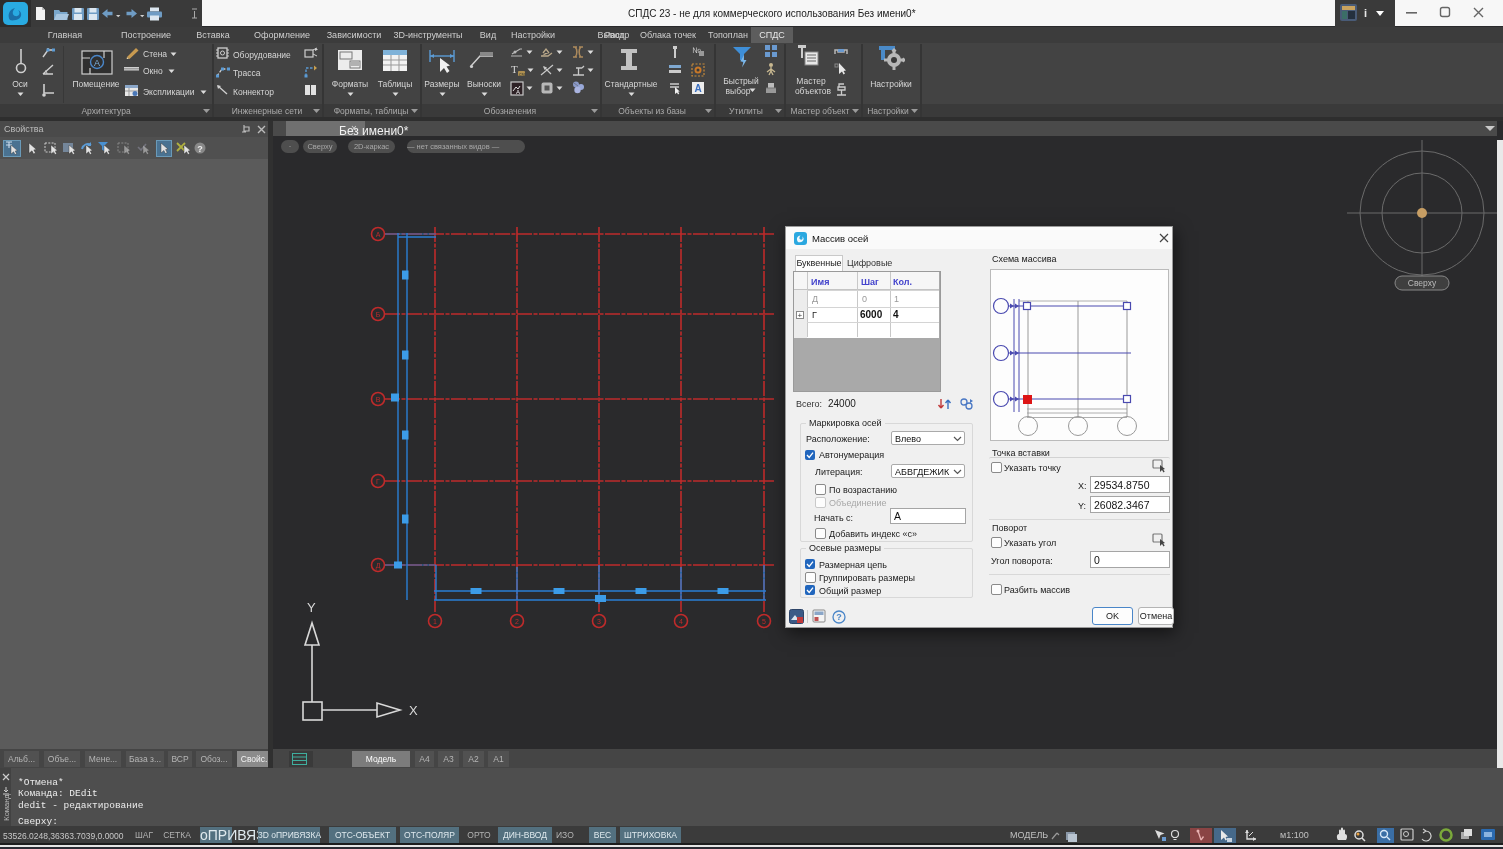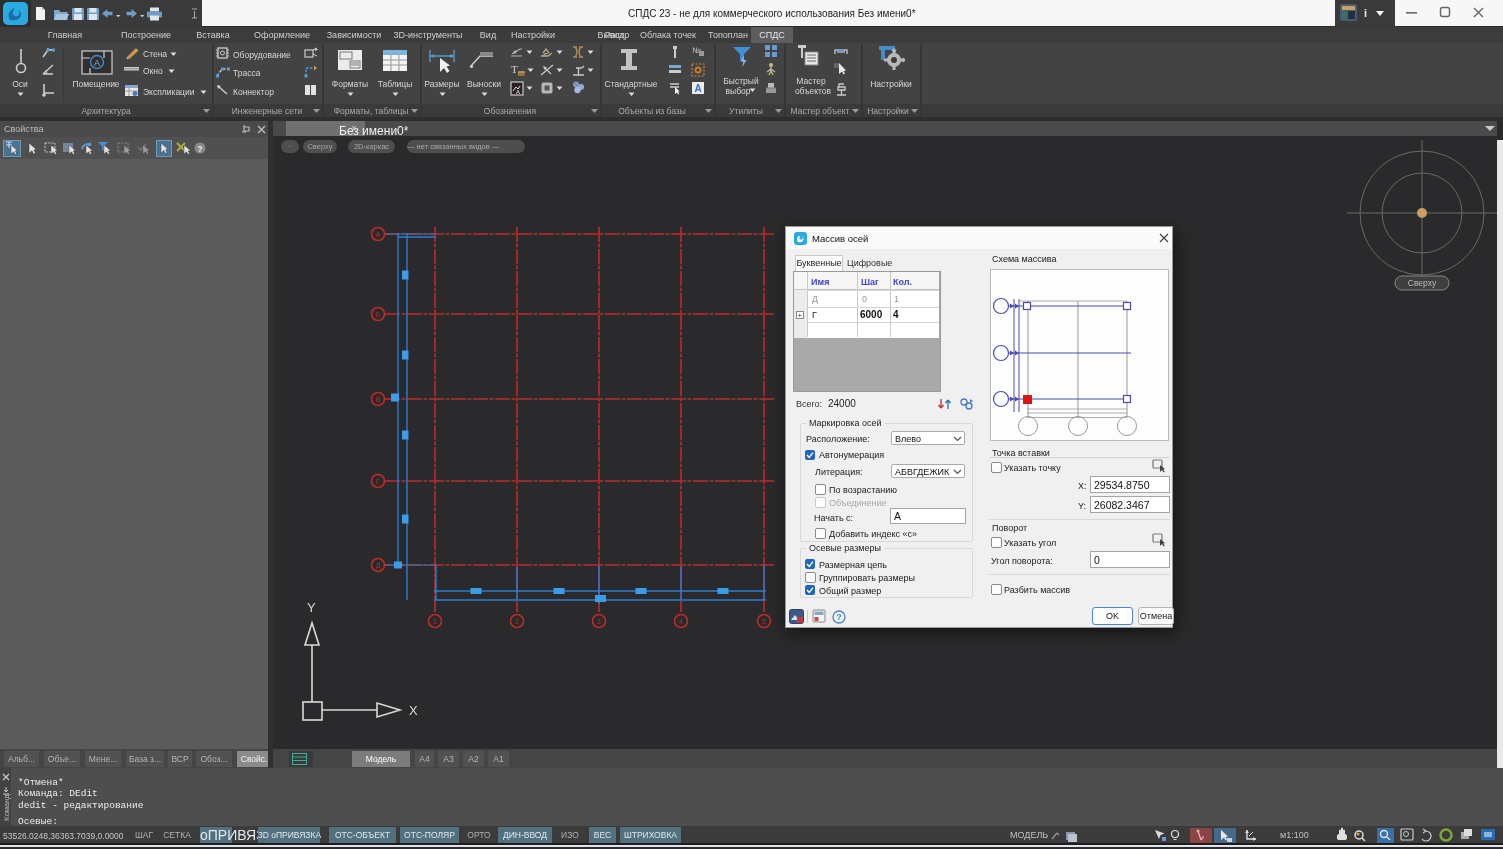--- a/index.html
+++ b/index.html
@@ -588,32 +588,32 @@
   <svg class="abs" style="left:2px;top:773px;" width="8" height="8" viewBox="0 0 8 8">
       <path d="M1,1 l6,6 M7,1 l-6,6" stroke="#ccc" stroke-width="1.2"></path>
     </svg>
   <svg class="abs" style="left:2px;top:786px;" width="8" height="9" viewBox="0 0 8 9">
       <path d="M4,1 v5 M2,4 l2,2 2,-2 M1,8 h6" stroke="#ccc" stroke-width="1" fill="none"></path>
     </svg>
   <div class="abs txt" style="left:-14px;top:803px;font-size:7.5px;color:#bbb;transform:rotate(-90deg);width:40px;text-align:center;">Команд</div>
   <div class="abs" style="left:18px;top:777px;font-family:'Liberation Mono',monospace;font-size:9.5px;color:#ececec;line-height:11.4px;">
     *Отмена*<br>Команда: DEdit<br>dedit - редактирование
   </div>
-  <div class="abs txt" style="left:18px;top:816px;font-family:'Liberation Mono',monospace;font-size:9.5px;color:#ececec;">Осевые:</div>
+  <div class="abs txt" style="left:18px;top:816px;font-family:'Liberation Mono',monospace;font-size:9.5px;color:#ececec;">Сверху:</div>
 <div class="abs" style="left:0;top:826px;width:1503px;height:17px;background:#3b3b3b;"></div>
 <div class="abs txt" style="left:3px;top:831px;font-size:8.5px;color:#c8c8c8;">53526.0248,36363.7039,0.0000</div>
 <div class="abs txt" style="left:129px;top:827px;width:30px;height:16px;font-size:8.5px;color:#b2b2b2;text-align:center;line-height:16px;">ШАГ</div>
 <div class="abs txt" style="left:159px;top:827px;width:36px;height:16px;font-size:8.5px;color:#b2b2b2;text-align:center;line-height:16px;">СЕТКА</div>
 <div class="abs txt" style="left:200px;top:827px;width:32px;height:16px;background:#53707f;font-size:14px;color:#dfe9ee;text-align:center;line-height:16px;">оПРИВЯЗКА</div>
 <div class="abs txt" style="left:258px;top:827px;width:62px;height:16px;background:#53707f;font-size:8.5px;color:#dfe9ee;text-align:center;line-height:16px;">3D оПРИВЯЗКА</div>
 <div class="abs txt" style="left:329px;top:827px;width:67px;height:16px;background:#53707f;font-size:8.5px;color:#dfe9ee;text-align:center;line-height:16px;">ОТС-ОБЪЕКТ</div>
 <div class="abs txt" style="left:400px;top:827px;width:59px;height:23px;background:#53707f;font-size:8.5px;color:#dfe9ee;text-align:center;line-height:16px;">ОТС-ПОЛЯР</div>
 <div class="abs txt" style="left:463px;top:827px;width:32px;height:16px;font-size:8.5px;color:#b2b2b2;text-align:center;line-height:16px;">ОРТО</div>
 <div class="abs txt" style="left:498px;top:827px;width:54px;height:16px;background:#53707f;font-size:8.5px;color:#dfe9ee;text-align:center;line-height:16px;">ДИН-ВВОД</div>
-<div class="abs txt" style="left:556px;top:827px;width:28px;height:16px;font-size:8.5px;color:#b2b2b2;text-align:center;line-height:16px;">ИЗО</div>
+<div class="abs txt" style="left:556px;top:827px;width:28px;height:16px;font-size:8.5px;color:#b2b2b2;line-height:16px;">ИЗО</div>
 <div class="abs txt" style="left:589px;top:827px;width:27px;height:16px;background:#53707f;font-size:8.5px;color:#dfe9ee;text-align:center;line-height:16px;">ВЕС</div>
 <div class="abs txt" style="left:620px;top:827px;width:61px;height:16px;background:#53707f;font-size:8.5px;color:#dfe9ee;text-align:center;line-height:16px;">ШТРИХОВКА</div>
 <div id="statusright">
       <div class="abs txt" style="left:1010px;top:830px;font-size:9px;color:#c0c0c0;">МОДЕЛЬ</div>
       <svg class="abs" style="left:1050px;top:829px;" width="40" height="14" viewBox="0 0 40 14">
         <path d="M2,10 l5,-6 M7,4 l2,2" stroke="#999" stroke-width="1.2" fill="none"></path>
         <rect x="16" y="3" width="9" height="8" fill="#8a98a8"></rect>
         <rect x="18" y="5" width="9" height="8" fill="#b8c4d0"></rect>
       </svg>
       <svg class="abs" style="left:1152px;top:827px;" width="130" height="17" viewBox="0 0 130 17">

